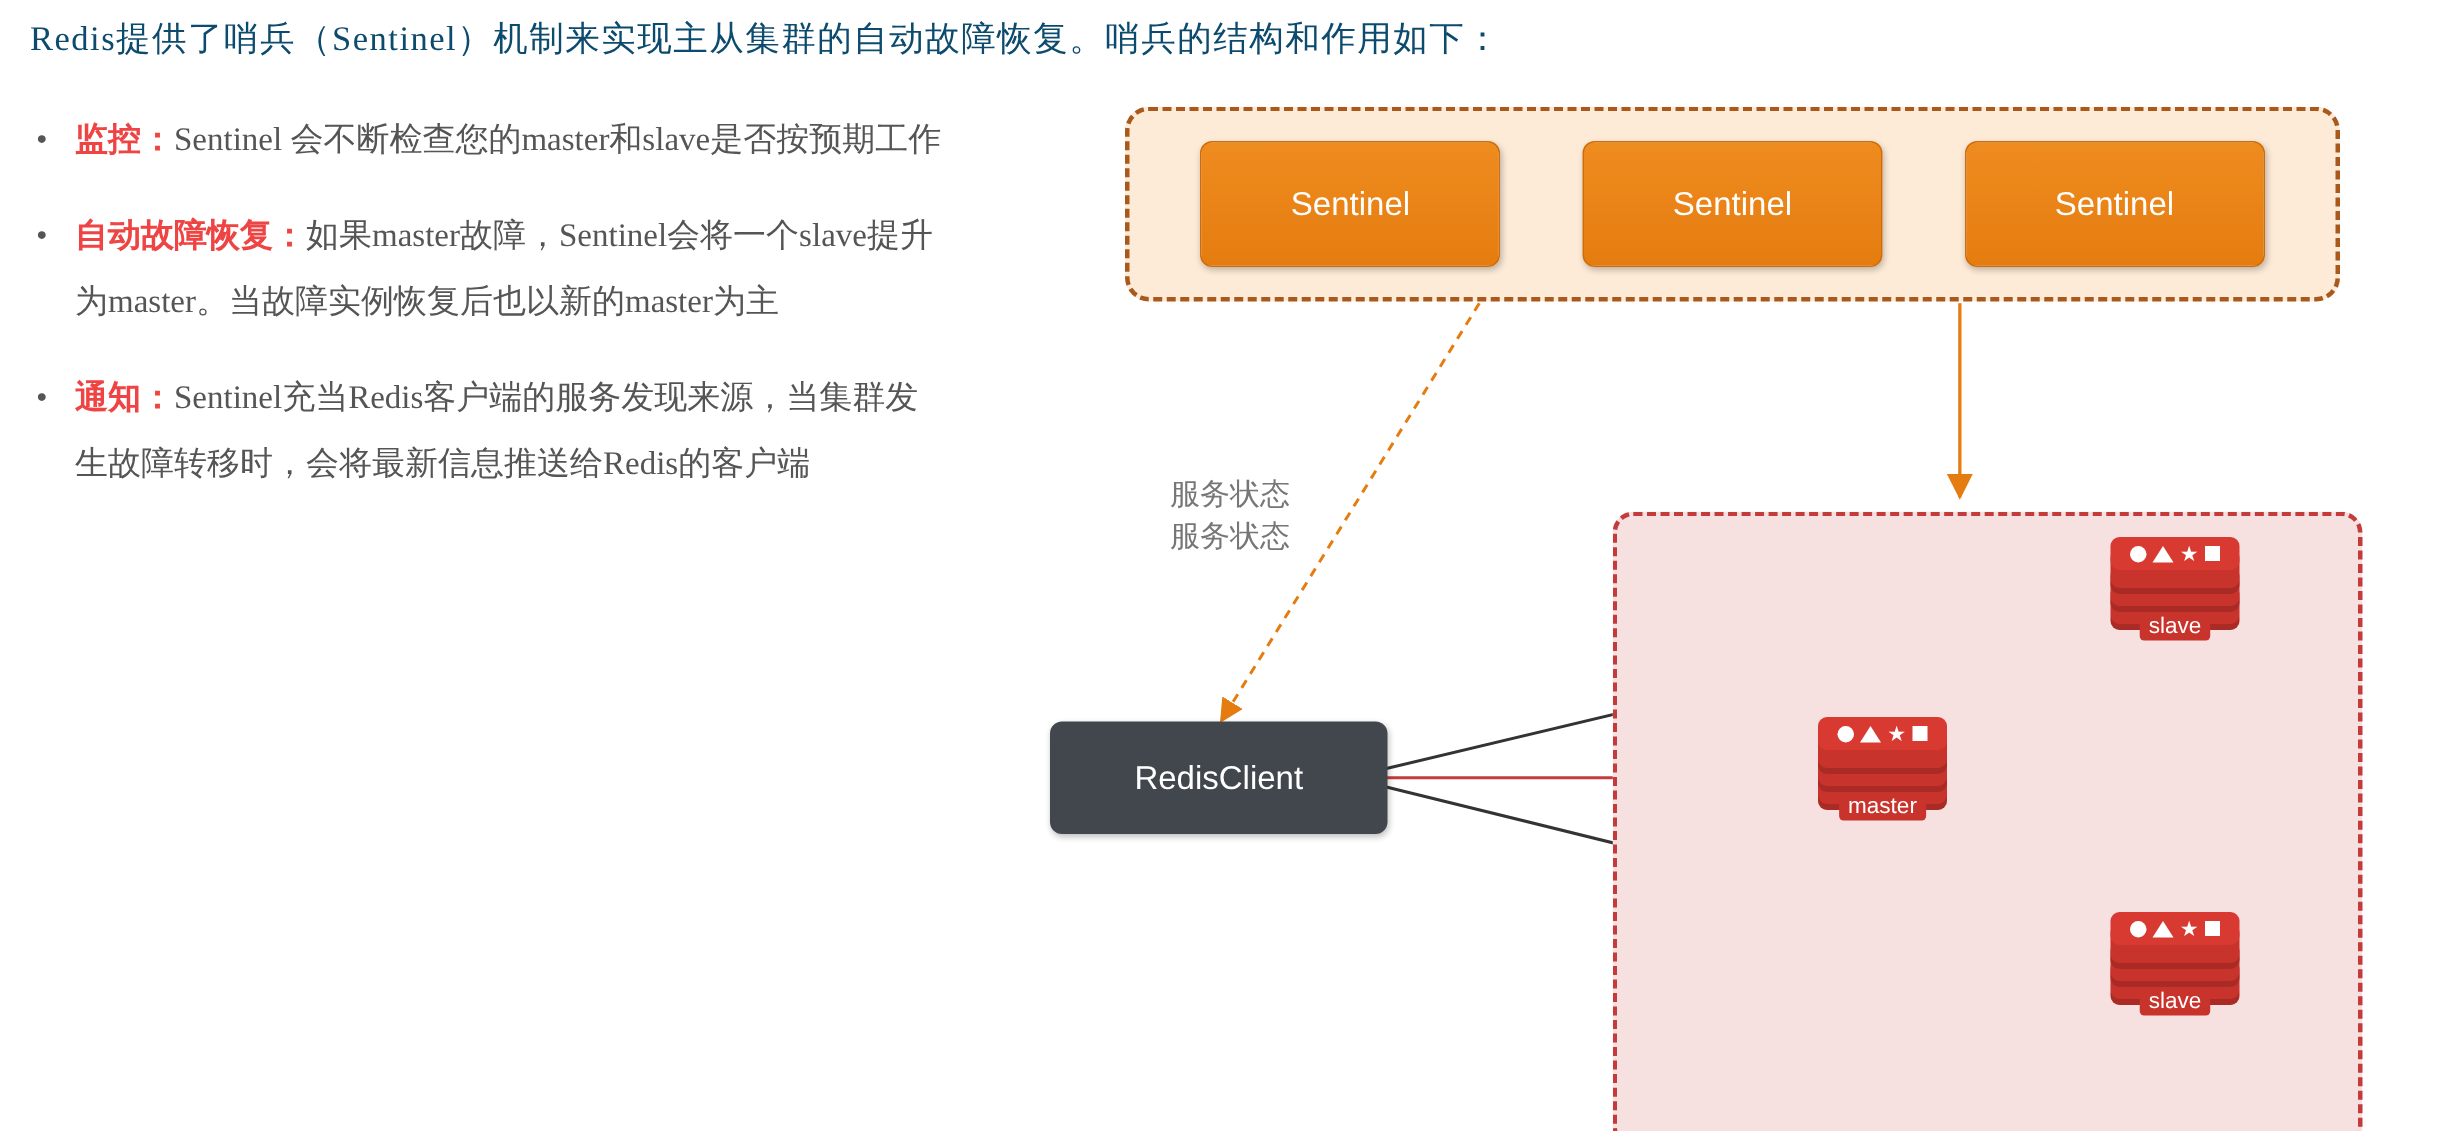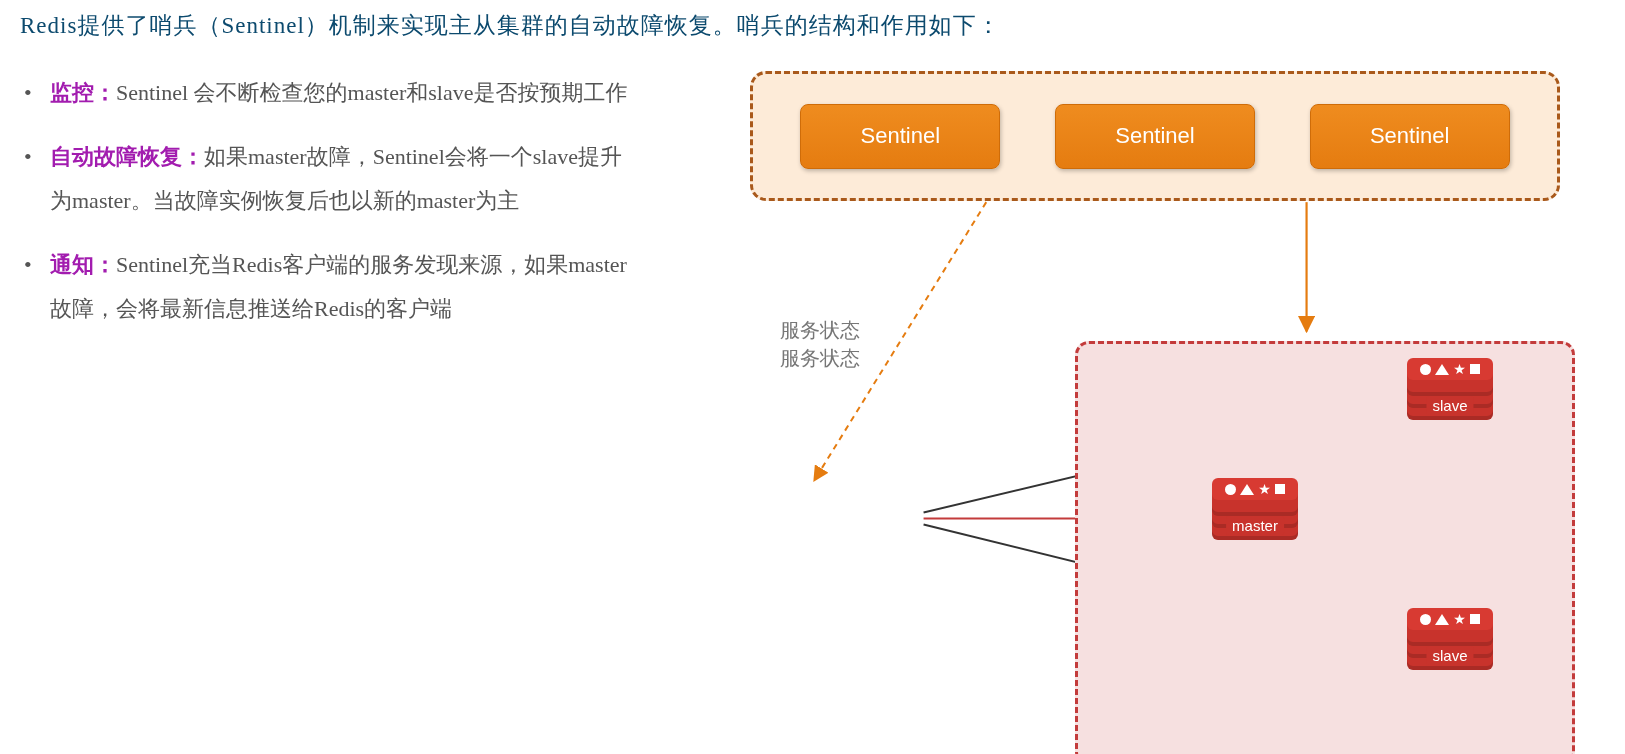--- a/index.html
+++ b/index.html
@@ -31,36 +31,36 @@
     margin-bottom: 20px;
   }
   ul.bullets li::before {
     content: "•";
     position: absolute;
     left: 4px;
     top: 0;
     font-size: 22px;
     color: #555;
   }
-  .bold { font-weight: 700; color: #a21caf; }
+  .bold { font-weight: 700; color: #ef4444; }
   .right { flex: 1; position: relative; height: 700px; }
 
   
   .sentinel-box {
     position: absolute;
     left: 100px; top: 0;
     width: 810px; height: 130px;
     border: 3px dashed #a9591b;
     border-radius: 16px;
     background: #fdebd8;
     display: flex; justify-content: space-around;
     align-items: center; padding: 0 20px;
   }
   .sentinel-node {
-    width: 200px; height: 65px;
+    width: 200px; height: 84px;
     background: linear-gradient(#ef8c1f,#e57c10);
     border: 1px solid #cf6c08;
     border-radius: 8px;
     color: #fff; font-size: 22px;
     display: flex; align-items: center; justify-content: center;
     box-shadow: 1px 2px 4px rgba(0,0,0,.25);
   }
 
   
   .redis-box {
@@ -102,21 +102,21 @@
     background:#d83a32; border-radius:6px;
     display:flex; align-items:center; justify-content:center; gap:4px;
   }
   .shape { display:inline-block; }
   .tri { width:0;height:0;border-left:7px solid transparent;border-right:7px solid transparent;border-bottom:11px solid #fff; }
   .sq { width:10px;height:10px;background:#fff; }
   .cir { width:11px;height:11px;background:#fff;border-radius:50%; }
   .star { color:#fff; font-size:14px; line-height:1; }
   .node-label {
     position:absolute; left:50%; transform:translateX(-50%);
-    top:30px; background:#c8332c; color:#fff;
+    top:42px; background:#c8332c; color:#fff;
     font-size:15px; padding:1px 6px; border-radius:3px;
   }
 
   .label-text {
     position:absolute; color:#777; font-size:20px; text-align:center; line-height:1.4;
   }
 
   svg.overlay { position:absolute; left:0; top:0; width:100%; height:100%; pointer-events:none; }
 </style>
 </head>
@@ -127,21 +127,21 @@
 <div class="layout">
   <div class="left">
     <ul class="bullets">
       <li>
         <span class="bold">监控：</span><span>Sentinel 会不断检查您的master和slave是否按预期工作</span>
       </li>
       <li>
         <span class="bold">自动故障恢复：</span><span>如果master故障，Sentinel会将一个slave提升为master。当故障实例恢复后也以新的master为主</span>
       </li>
       <li>
-        <span class="bold">通知：</span><span>Sentinel充当Redis客户端的服务发现来源，如果master故障，会将最新信息推送给Redis的客户端</span>
+        <span class="bold">通知：</span><span>Sentinel充当Redis客户端的服务发现来源，当集群发生故障转移时，会将最新信息推送给Redis的客户端</span>
       </li>
     </ul>
   </div>
 
   <div class="right">
 
     <svg class="overlay" viewBox="0 0 960 700">
       <defs>
         <marker id="arr-orange" viewBox="0 0 10 10" refX="9" refY="5" markerWidth="8" markerHeight="8" orient="auto">
           <path d="M0,0 L10,5 L0,10 z" fill="#e57c10"></path>
@@ -182,20 +182,21 @@
       <span>服务状态</span><br>
       <span>服务状态</span>
     </div>
     <div class="label-text" style="left:820px; top:430px; width:80px;">
       <span>数据</span><br>
       <span>同步</span>
     </div>
 
     <div class="redis-box"></div>
 
+    <div class="client-box">RedisClient</div>
 
     <div class="redis-node" style="left:555px; top:415px;">
       <div class="redis-cube">
         <div class="layer l1"></div>
           <div class="layer l2"></div>
           <div class="layer l3"></div>
         <div class="layer-top">
             <span class="shape cir"></span>
             <span class="shape tri"></span>
             <span class="shape star">★</span>

